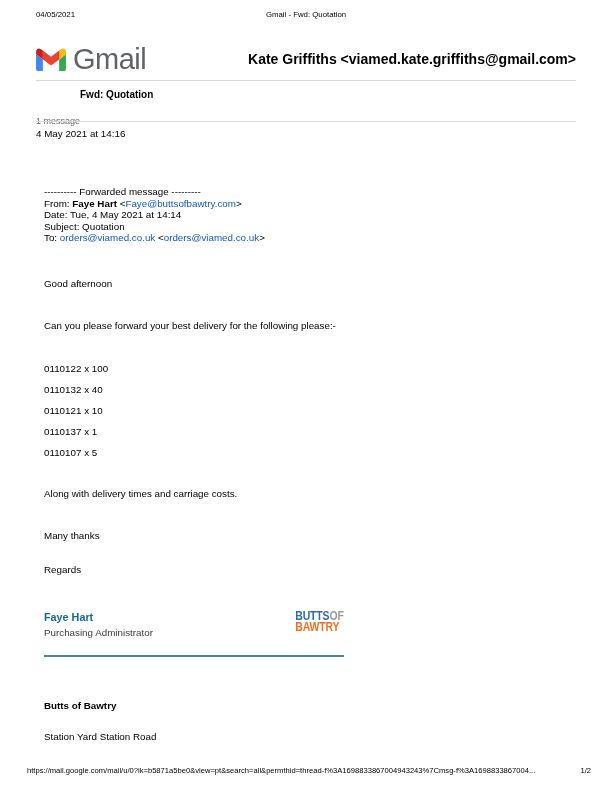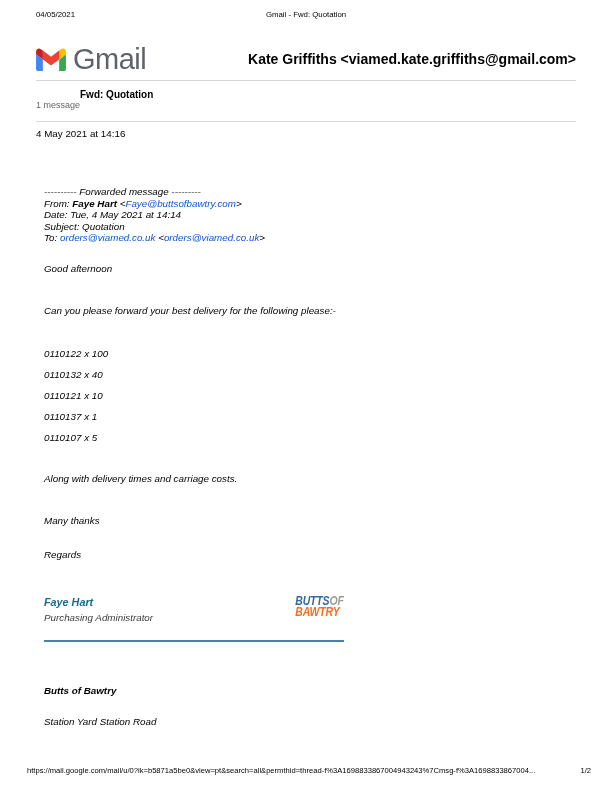--- a/index.html
+++ b/index.html
@@ -26,33 +26,33 @@
   .logo-text { font-size:29px; color:#5f6368; letter-spacing:-0.5px; }
   .account-email { font-size:14px; font-weight:bold; color:#000; }
 
   .rule { position:absolute; left:36px; right:36px; border-top:1px solid #d8d8d8; }
   .rule-1 { top:80px; }
   .rule-2 { top:121px; }
 
   
   .subject-block { position:absolute; top:89px; left:36px; }
   .subject-title { font-size:10px; font-weight:bold; color:#000;padding-left:44px; }
-  .message-count { font-size:9px; color:#666; margin-top:0; }
+  .message-count { font-size:9px; color:#666; margin-top:16px; }
 
   
   .meta-row { position:absolute; top:128px; left:36px; right:36px; display:flex; justify-content:space-between; font-size:9.8px; line-height:12.5px; }
   .meta-from b { font-weight:bold; }
   .meta-date { font-size:9.8px; white-space:nowrap; }
 
   
-  .body { position:absolute; top:186px; left:44px; right:36px; font-size:9.8px; line-height:11px; color:#000;font-style:italic; }
+  .body { position:absolute; top:186px; left:44px; right:36px; font-size:9.8px; line-height:11px; color:#000; }
   .fwd-block { line-height:11.5px; }
   .fwd-block b { font-weight:bold; }
   a.mail-link { color:#1155cc; text-decoration:none; }
-  .p-greeting { margin-top:19px; }
+  .p-greeting { margin-top:34px; }
   .p-request { margin-top:31px; }
   .p-item-first { margin-top:32px; }
   .p-item { margin-top:10px; }
   .p-delivery { margin-top:30px; }
   .p-thanks { margin-top:31px; }
   .p-signoff { margin-top:23px; }
 
   
   .sig-row { margin-top:36px; width:300px; display:flex; justify-content:space-between; align-items:flex-start; }
   .sig-name { font-size:10.8px; font-weight:bold; color:#16698f; line-height:13px; }

